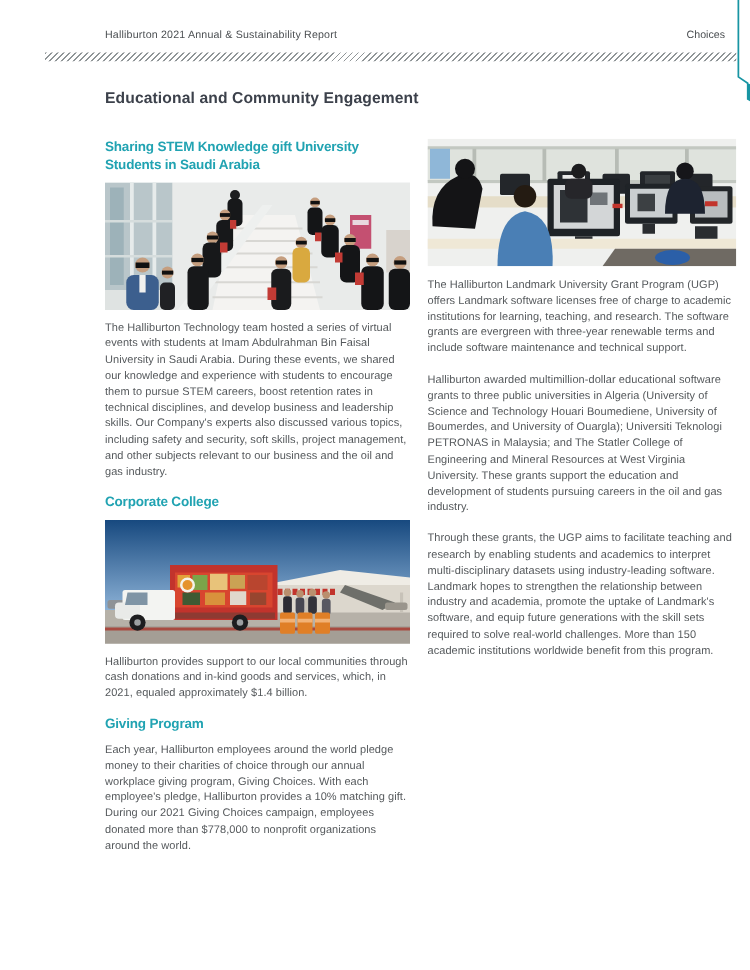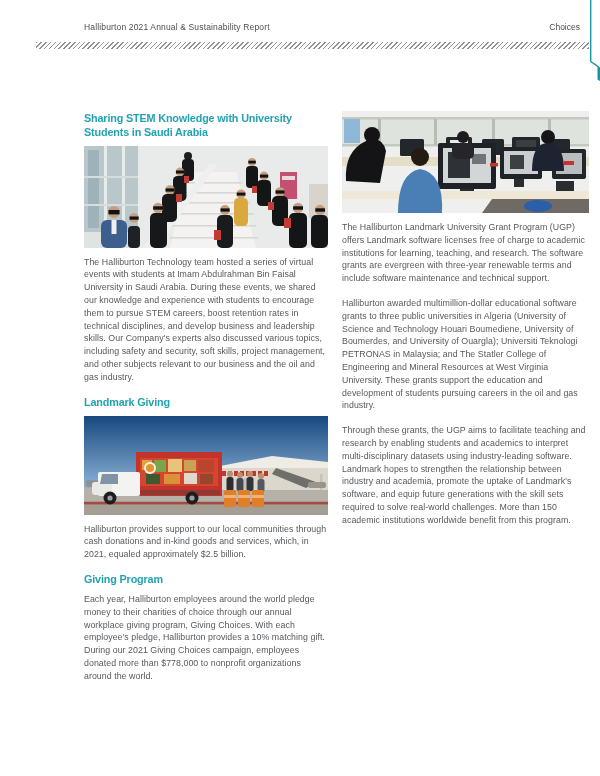--- a/index.html
+++ b/index.html
@@ -40,25 +40,26 @@
   <div class="hdr-section">Choices</div>
   <div class="hdr-pagenum">71</div>
   <div class="hatch"></div>
 
   <svg class="corner-decor" viewBox="0 0 60 110" aria-hidden="true">
     <path d="M14.7 0 L14.7 61.5 L22.5 66.8" fill="none" stroke="#1895a3" stroke-width="1.4"></path>
     <polygon points="21.5,66 60,88 60,101.5 21.5,79.5" fill="#1895a3"></polygon>
   </svg>
 
   <div class="doc-title">
+    <div>Educational and Community Engagement</div>
   </div>
 
   <div class="col col-left">
 
-    <h2 class="art-heading">Sharing STEM Knowledge with University Students in Saudi Arabia</h2>
+    <h2 class="art-heading">Sharing STEM Knowledge gift University Students in Saudi Arabia</h2>
 
     <svg class="photo" height="102" viewBox="0 0 244 102" preserveAspectRatio="none" role="img" aria-label="Students on a staircase at Imam Abdulrahman Bin Faisal University">
       <rect width="244" height="102" fill="#dfe3e2"></rect>
       <rect x="0" y="0" width="54" height="86" fill="#b9c6ca"></rect>
       <rect x="4" y="4" width="11" height="78" fill="#9db2b9"></rect>
       <rect x="20" y="0" width="3" height="86" fill="#e6ebeb"></rect>
       <rect x="38" y="0" width="3" height="86" fill="#e6ebeb"></rect>
       <rect x="0" y="30" width="54" height="2" fill="#d6dddd"></rect>
       <rect x="0" y="58" width="54" height="2" fill="#d6dddd"></rect>
       <rect x="54" y="0" width="190" height="102" fill="#e9ebea"></rect>
@@ -127,21 +128,21 @@
         <rect x="24.5" y="64" width="11" height="4.4" fill="#111"></rect>
       <rect x="17" y="74" width="26" height="28" rx="6" fill="#3c5f8e"></rect>
       <rect x="27.5" y="74" width="5" height="14" fill="#f0f0ee"></rect>
       <rect x="44" y="80" width="12" height="22" rx="4" fill="#202124"></rect>
       <circle cx="50" cy="72" r="4.8" fill="#c59e7f"></circle>
         <rect x="45.6" y="70.5" width="9" height="3.2" fill="#111"></rect>
     </svg>
 
     <p class="body">The Halliburton Technology team hosted a series of virtual events with students at Imam Abdulrahman Bin Faisal University in Saudi Arabia. During these events, we shared our knowledge and experience with students to encourage them to pursue STEM careers, boost retention rates in technical disciplines, and develop business and leadership skills. Our Company's experts also discussed various topics, including safety and security, soft skills, project management, and other subjects relevant to our business and the oil and gas industry.</p>
 
-    <h3 class="sub-heading">Landmark Giving</h3>
+    <h3 class="sub-heading">Corporate College</h3>
 
     <svg class="photo" height="99" viewBox="0 0 244 99" preserveAspectRatio="none" role="img" aria-label="Food bank truck and donation barrels outside a Halliburton facility">
       <defs>
         <linearGradient id="sky" x1="0" y1="0" x2="0" y2="1">
           <stop offset="0" stop-color="#17497f"></stop>
             <stop offset="1" stop-color="#8fb4d8"></stop>
         </linearGradient>
       </defs>
       <rect width="244" height="74" fill="url(#sky)"></rect>
       <rect y="72" width="244" height="27" fill="#b6b1a8"></rect>
@@ -209,21 +210,21 @@
       <g>
         <rect x="140" y="74" width="12" height="17" rx="1.5" fill="#e07f27"></rect>
           <rect x="140" y="79" width="12" height="3" fill="#f2b276"></rect>
         <rect x="154" y="74" width="12" height="17" rx="1.5" fill="#e07f27"></rect>
           <rect x="154" y="79" width="12" height="3" fill="#f2b276"></rect>
         <rect x="168" y="74" width="12" height="17" rx="1.5" fill="#e07f27"></rect>
           <rect x="168" y="79" width="12" height="3" fill="#f2b276"></rect>
       </g>
     </svg>
 
-    <p class="body">Halliburton provides support to our local communities through cash donations and in-kind goods and services, which, in 2021, equaled approximately $2.5 billion.</p>
+    <p class="body">Halliburton provides support to our local communities through cash donations and in-kind goods and services, which, in 2021, equaled approximately $1.4 billion.</p>
 
     <h3 class="sub-heading">Giving Program</h3>
     <p class="body">Each year, Halliburton employees around the world pledge money to their charities of choice through our annual workplace giving program, Giving Choices. With each employee's pledge, Halliburton provides a 10% matching gift. During our 2021 Giving Choices campaign, employees donated more than $778,000 to nonprofit organizations around the world.</p>
   </div>
 
   <div class="col col-right">
 
 
     <svg class="photo" height="102" viewBox="0 0 247 102" preserveAspectRatio="none" role="img" aria-label="Students working at computer workstations with Landmark software">
       <rect width="247" height="102" fill="#eff0ee"></rect>

